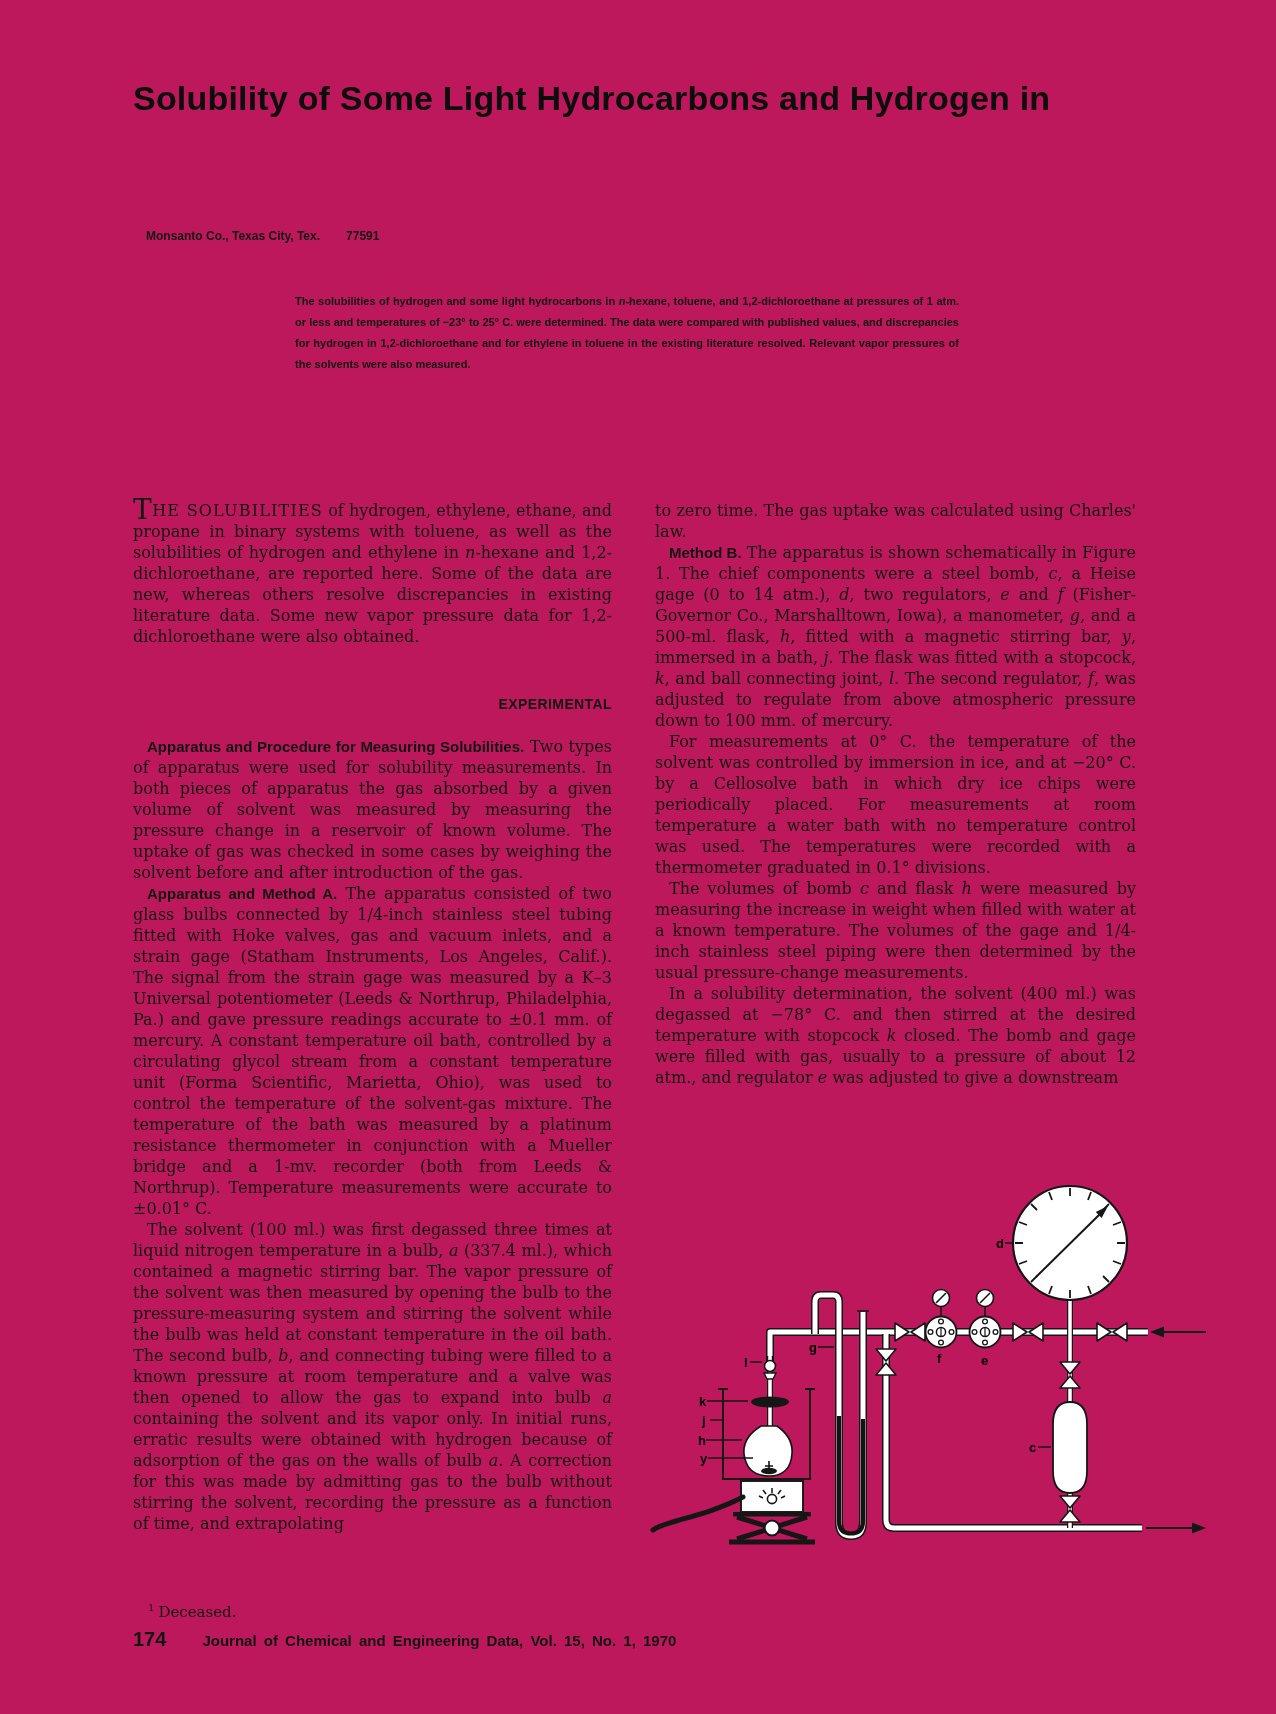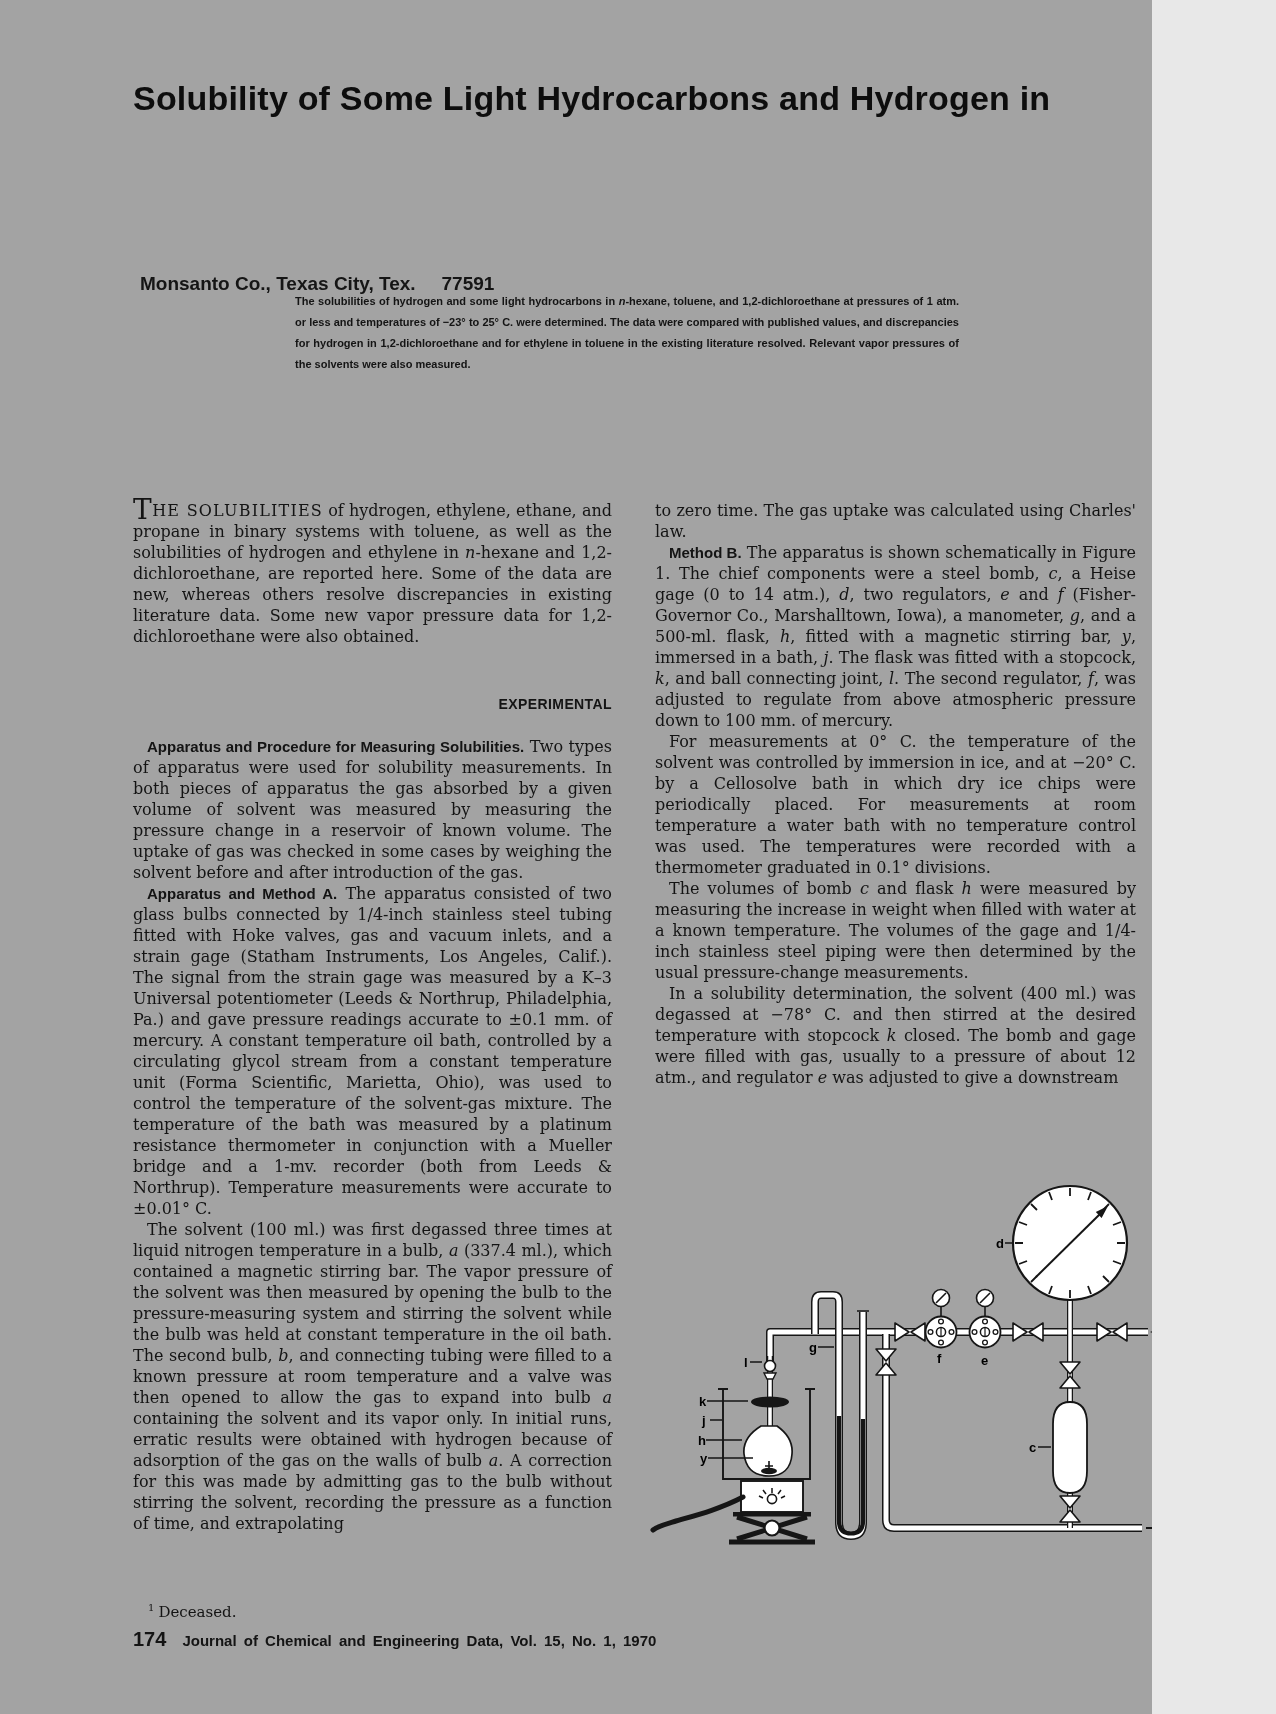--- a/index.html
+++ b/index.html
@@ -1,44 +1,44 @@
 <!DOCTYPE html>
 <html><head>
 <meta charset="utf-8">
 <style>
   html,body{margin:0;padding:0;}
   body{background:#e8e8e8;}
   .page{
     position:relative;
-    width:1152px;
+    width:1276px;
     height:1714px;
-    background:#a3a3a3;
+    background:#be185d;
     color:#141414;
     font-family:"DejaVu Serif", serif;
     overflow:hidden;
     text-decoration:underline;
   }
   .abs{position:absolute;}
   
   .title{
     left:133px; top:74px; width:1000px;
     font-family:"Liberation Sans", sans-serif;
     font-weight:bold; font-size:34px; line-height:49px;
     color:#0d0d0d; letter-spacing:0.2px; white-space:nowrap;
   }
   .authors{
     left:133px; top:203px;
     font-family:"Liberation Sans", sans-serif;
     font-weight:bold; font-size:15.5px; color:#151515; white-space:nowrap;
   }
   .authors sup{font-size:10px;}
   .affiliation{
-    left:140px; top:229px;
-    font-family:"Liberation Sans", sans-serif;
-    font-weight:bold; font-size:19px; color:#151515; white-space:nowrap;margin-top:44px;
+    left:146px; top:229px;
+    font-family:"Liberation Sans", sans-serif;
+    font-weight:bold; font-size:12px; color:#151515; white-space:nowrap;
   }
   .affiliation .zip{margin-left:26px;}
   
   .abstract{
     left:295px; top:291px; width:664px;
     font-family:"Liberation Sans", sans-serif;
     font-weight:bold; font-size:11px; line-height:21px;
     text-align:justify; color:#141414;
   }
   
@@ -73,21 +73,21 @@
     font-family:"Liberation Sans", sans-serif;
     font-weight:bold; font-size:13px;
   }
   
   .footnote{
     left:148px; top:1558px; font-size:15px;margin-top:44px;
   }
   .footnote sup{font-size:10px;}
   .footnote .fn-text{margin-left:4px;}
   .footer{
-    left:133px; top:1628px; display:flex; align-items:baseline; gap:16px;
+    left:133px; top:1628px; display:flex; align-items:baseline; gap:36px;
     font-family:"Liberation Sans", sans-serif; font-weight:bold; color:#141414;
   }
   .footer .pagenum{font-size:20px;}
   .footer .journal{font-size:15px; word-spacing:3px;}
   svg .ln{stroke:#161616; fill:none;}
 </style>
 </head>
 <body>
 
 <div class="page">

